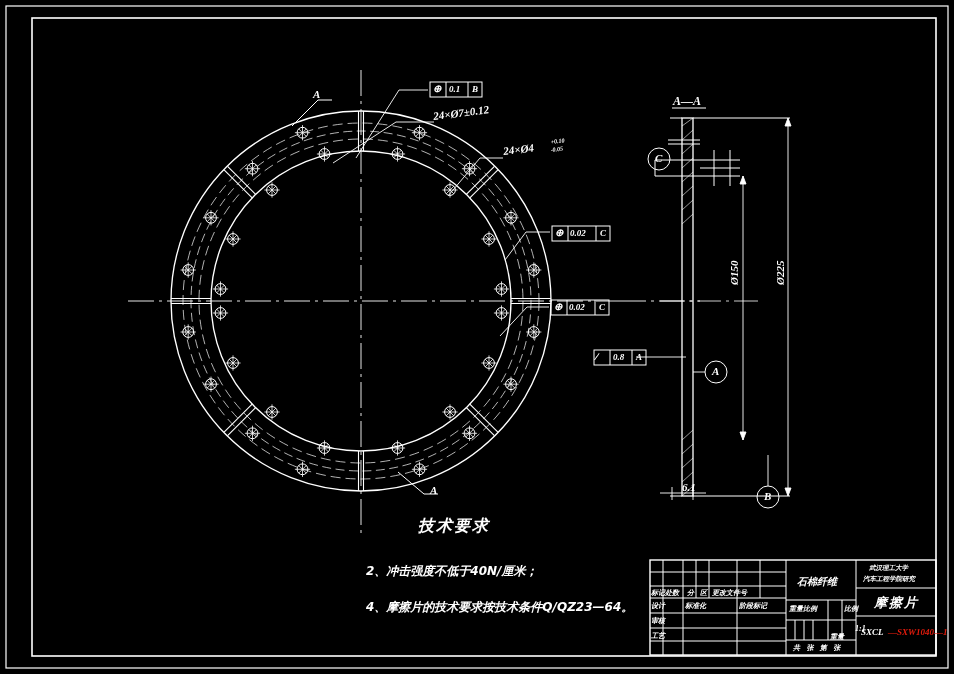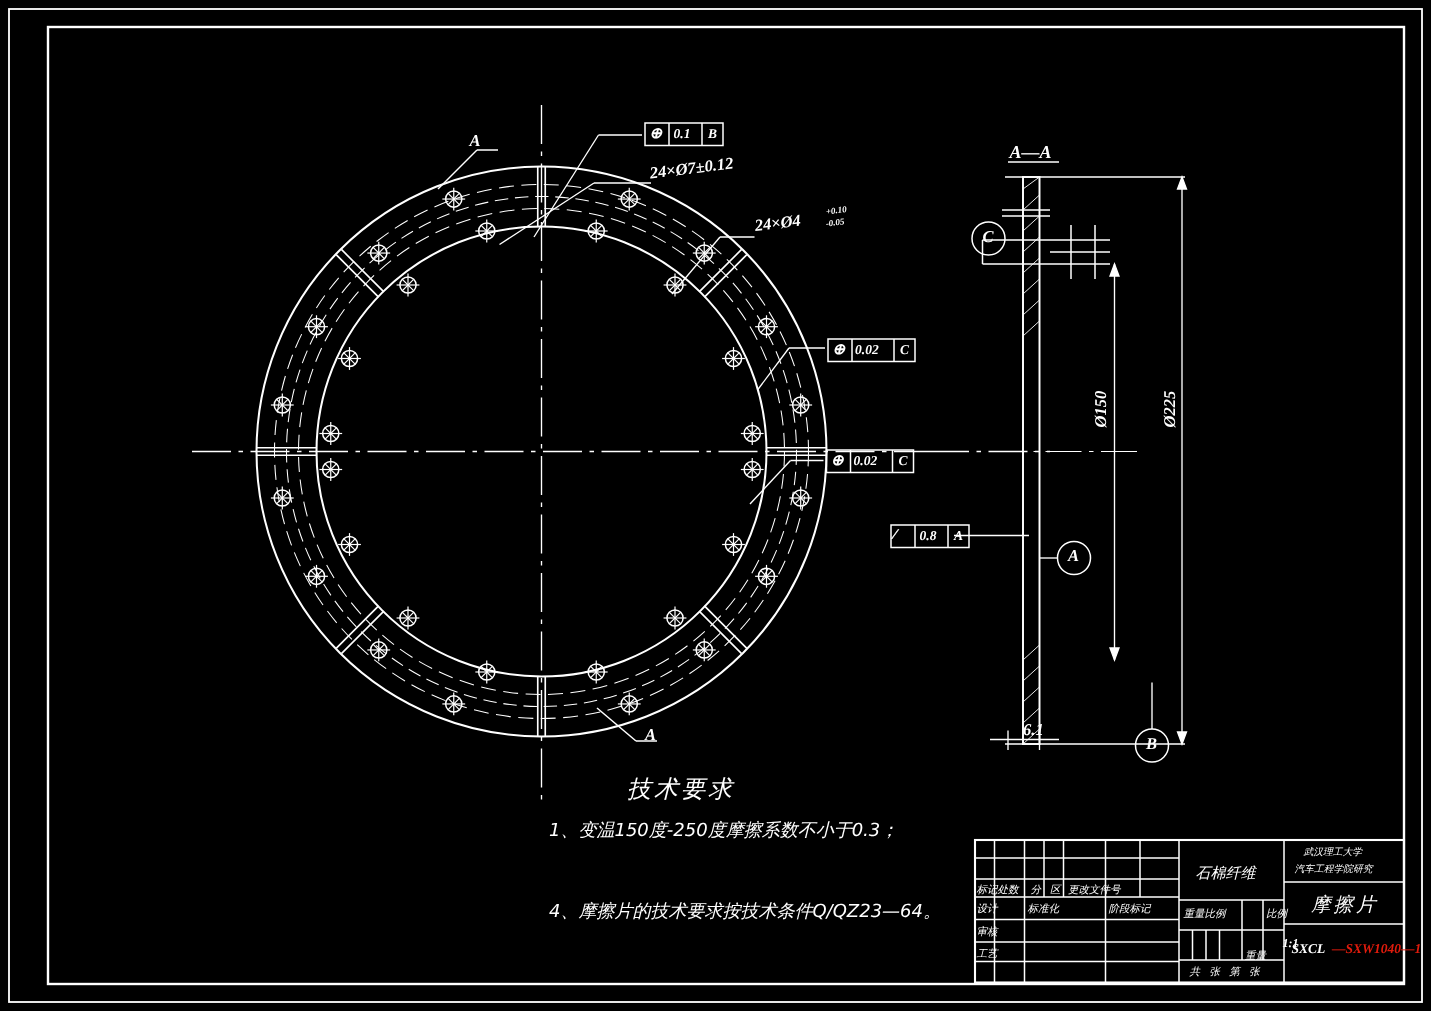--- a/index.html
+++ b/index.html
@@ -1,21 +1,21 @@
 <!DOCTYPE html>
 <html><head>
 <meta charset="utf-8">
 <style>
   html,body{margin:0;padding:0;background:#000;}
   body{width:954px;height:674px;overflow:hidden;
        font-family:"Liberation Serif",serif;color:#fff;}
   #stage{position:relative;width:954px;height:674px;background:#000;}
   svg{position:absolute;left:0;top:0;}
   .tx{position:absolute;color:#fff;white-space:nowrap;font-style:italic;font-weight:bold;}
-  .cjk{font-family:"DejaVu Sans",sans-serif;font-style:italic;font-weight:normal;}
+  .cjk{font-family:"DejaVu Sans",sans-serif;font-style:italic;font-weight:bold;}
   .red{color:#e11b0c;}
 </style>
 </head>
 <body>
 
 <div id="stage">
 
 <svg width="954" height="674" viewBox="0 0 954 674">
   <defs>
     <g id="holeX">
@@ -292,21 +292,21 @@
 
 <div class="tx" style="left:655px;top:152px;font-size:11px;">C</div>
 <div class="tx" style="left:712px;top:365px;font-size:11px;">A</div>
 <div class="tx" style="left:764px;top:490px;font-size:11px;">B</div>
 
 <div class="tx" style="left:728px;top:285px;font-size:11px;transform:rotate(-90deg);transform-origin:left top;">Ø150</div>
 <div class="tx" style="left:774px;top:285px;font-size:11px;transform:rotate(-90deg);transform-origin:left top;">Ø225</div>
 <div class="tx" style="left:682px;top:481px;font-size:11px;">6.1</div>
 
 <div class="tx cjk" style="left:418px;top:516px;font-size:16px;letter-spacing:2px;">技术要求</div>
-<div class="tx cjk" style="left:366px;top:545px;font-size:12px;">1、变温150度-250度摩擦系数不小于0.3；</div>
+<div class="tx cjk" style="left:366px;top:563px;font-size:12px;">2、冲击强度不低于40N/厘米；</div>
 <div class="tx cjk" style="left:366px;top:599px;font-size:12px;">4、摩擦片的技术要求按技术条件Q/QZ23—64。</div>
 
 <div class="tx cjk" style="left:651px;top:588px;font-size:7px;">标记</div>
 <div class="tx cjk" style="left:665px;top:588px;font-size:7px;">处数</div>
 <div class="tx cjk" style="left:687px;top:588px;font-size:7px;">分</div>
 <div class="tx cjk" style="left:700px;top:588px;font-size:7px;">区</div>
 <div class="tx cjk" style="left:712px;top:588px;font-size:7px;">更改文件号</div>
 
 <div class="tx cjk" style="left:651px;top:601px;font-size:7px;">设计</div>
 <div class="tx cjk" style="left:665px;top:601px;font-size:7px;margin-left:20px;">标准化</div>

